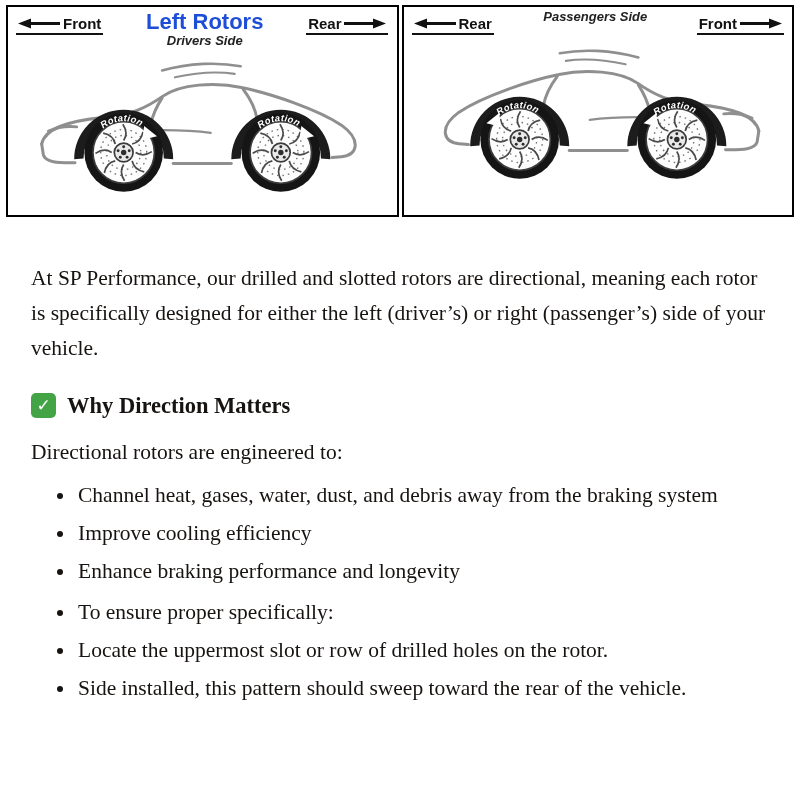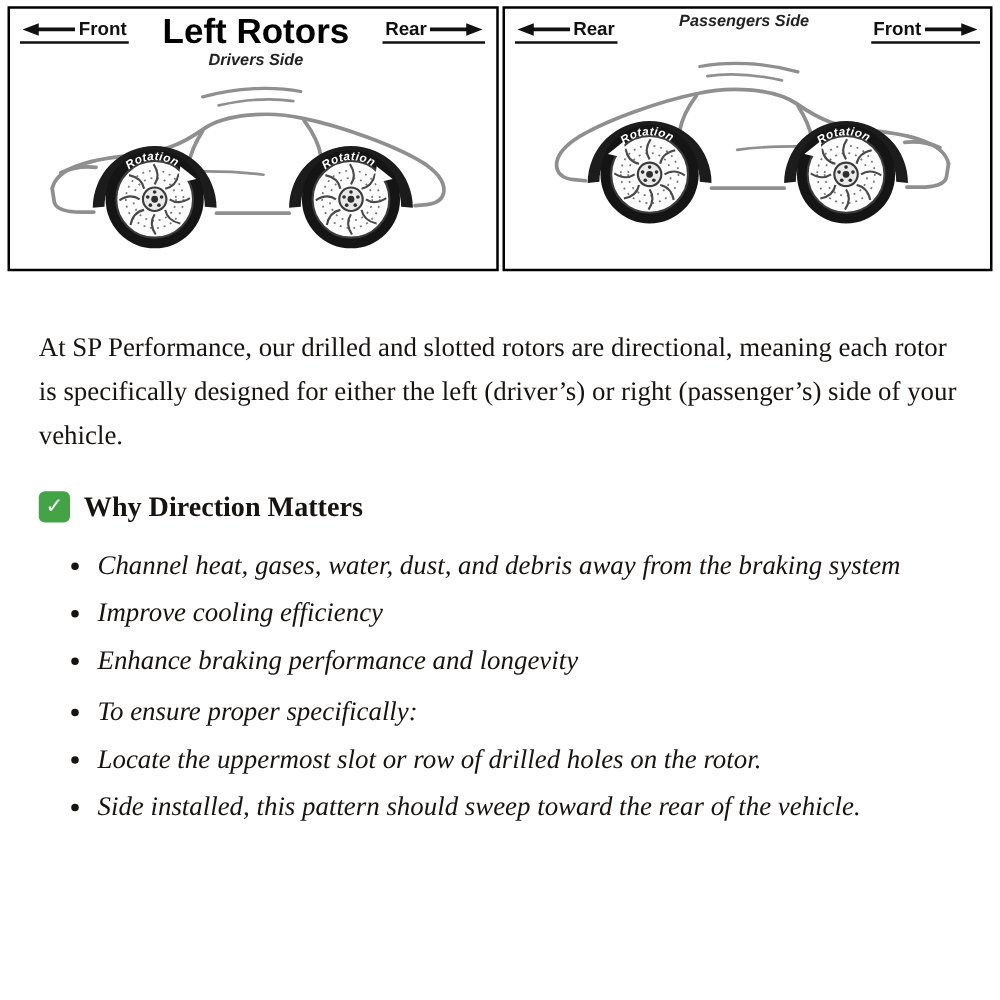--- a/index.html
+++ b/index.html
@@ -21,21 +21,21 @@
   .panel-head {
     display:flex; justify-content:space-between; align-items:flex-start;
     font-family:"Liberation Sans", sans-serif;
   }
   .dir {
     display:inline-flex; align-items:center; gap:3px;
     font-weight:bold; font-size:15px; color:#111;
     border-bottom:2.5px solid #111; padding:2px 2px 1px 2px; margin-top:3px;
   }
   .titles { text-align:center; line-height:1.1; }
-  .p-title { font-size:28px; font-weight:bold; color:#000000; font-family:"Liberation Sans", sans-serif; }
+  .p-title { font-size:22px; font-weight:bold; color:#1d4ed8; font-family:"Liberation Sans", sans-serif; }
   .p-sub { font-size:13px; font-weight:bold; font-style:italic; color:#222; font-family:"Liberation Sans", sans-serif; }
   .car-svg { width:100%; height:158px; display:block; margin-top:2px; }
 
   .rott {
     fill:#ffffff; font-family:"Liberation Sans", sans-serif;
     font-size:11px; font-weight:bold; font-style:italic; letter-spacing:.4px;
   }
 
   
   .content { padding:16px 25px 0 25px; font-size:21.5px; line-height:35px; color:#171311;margin-top:28px; }
@@ -46,21 +46,21 @@
   }
   .sec-head.light { font-weight:normal; font-size:22px; margin:20px 0 12px 0; color:#1d1d1d; }
   .check {
     width:25px; height:25px; flex:none; background:#43a446; border-radius:5px;
     color:#fff; display:inline-flex; align-items:center; justify-content:center;
     font-size:17px; font-weight:bold; font-family:"DejaVu Sans", sans-serif;
   }
   .mag-svg { width:24px; height:24px; flex:none; }
   .lead { margin:6px 0 8px 0; }
   ul.blist { margin:6px 0 6px 0; padding-left:45px; list-style:disc; }
-  ul.blist li { margin:3px 0; padding-left:2px;font-style:italic; }
+  ul.blist li { margin:3px 0; padding-left:2px; }
 </style>
 </head>
 <body>
 
 <svg width="0" height="0" style="position:absolute" aria-hidden="true">
   <defs>
     <g id="wheelsym">
       <path d="M -58,8 A 58 58 0 1 1 58,8 L 47,7 A 47 47 0 1 0 -47,7 Z" fill="#1c1c1c"></path>
       <circle r="46" fill="#151515"></circle>
       <circle r="36" fill="#fdfdfd" stroke="#3c3c3c" stroke-width="2"></circle>
@@ -181,20 +181,21 @@
 
   <div class="content">
 
     <p class="intro">At SP Performance, our drilled and slotted rotors are directional, meaning each rotor is specifically designed for either the left (driver’s) or right (passenger’s) side of your vehicle.</p>
 
     <div class="sec-head">
       <span class="check">✓</span>
       <span>Why Direction Matters</span>
     </div>
 
+    <p class="lead">Directional rotors are engineered to:</p>
 
     <ul class="blist">
       <li>Channel heat, gases, water, dust, and debris away from the braking system</li>
       <li>Improve cooling efficiency</li>
       <li>Enhance braking performance and longevity</li>
     </ul>
 
 
     <ul class="blist">
       <li>To ensure proper specifically:</li>

